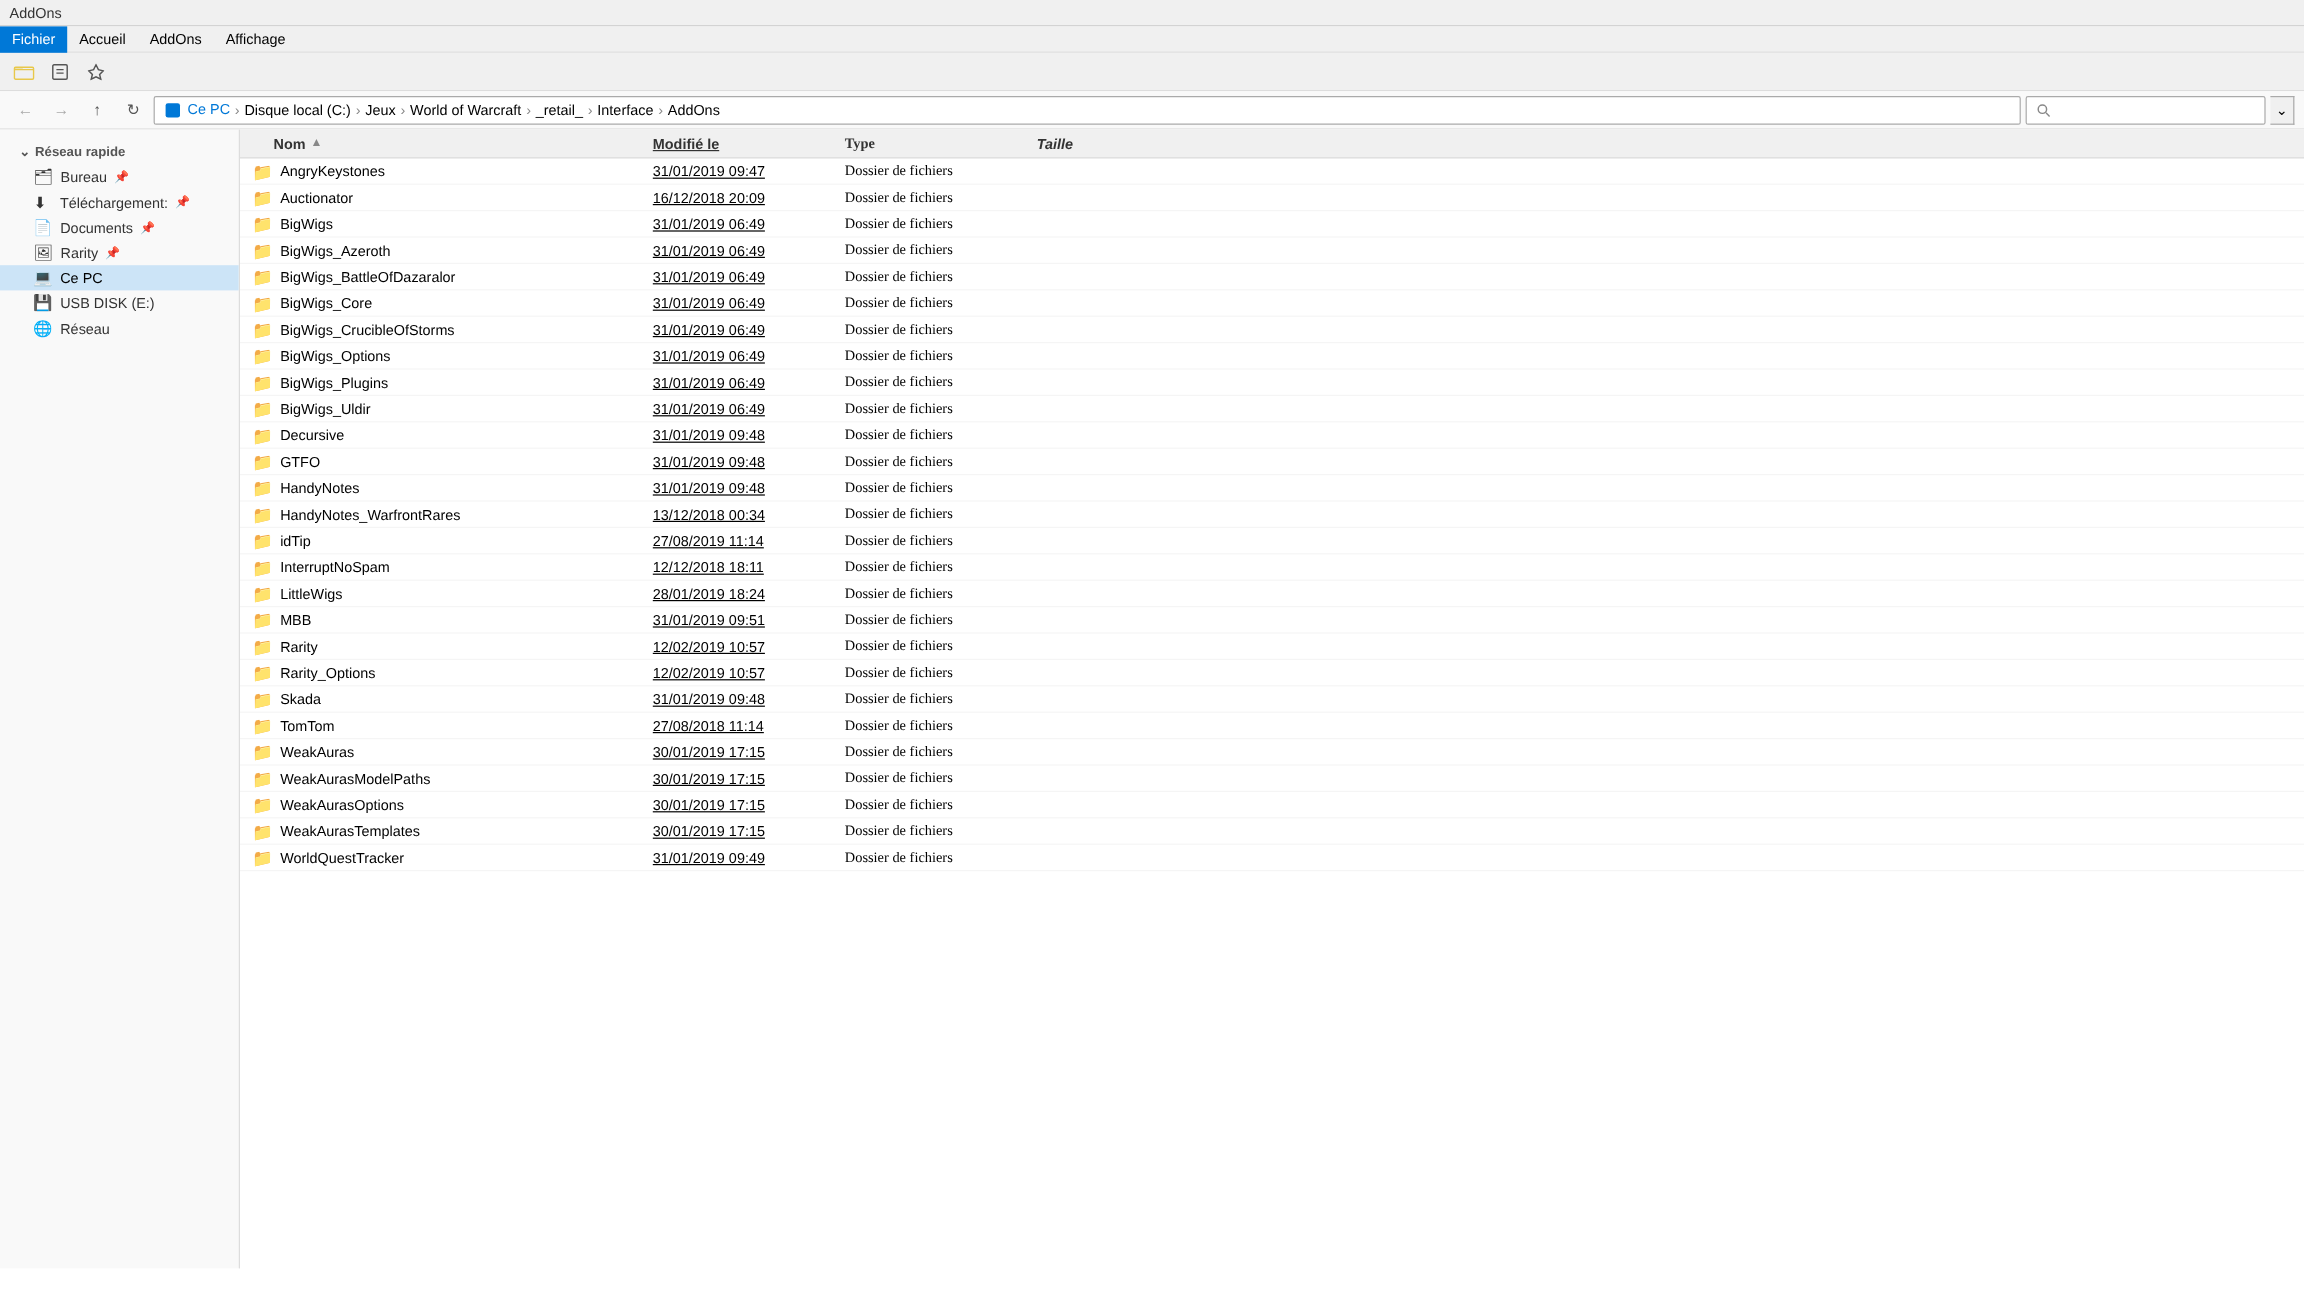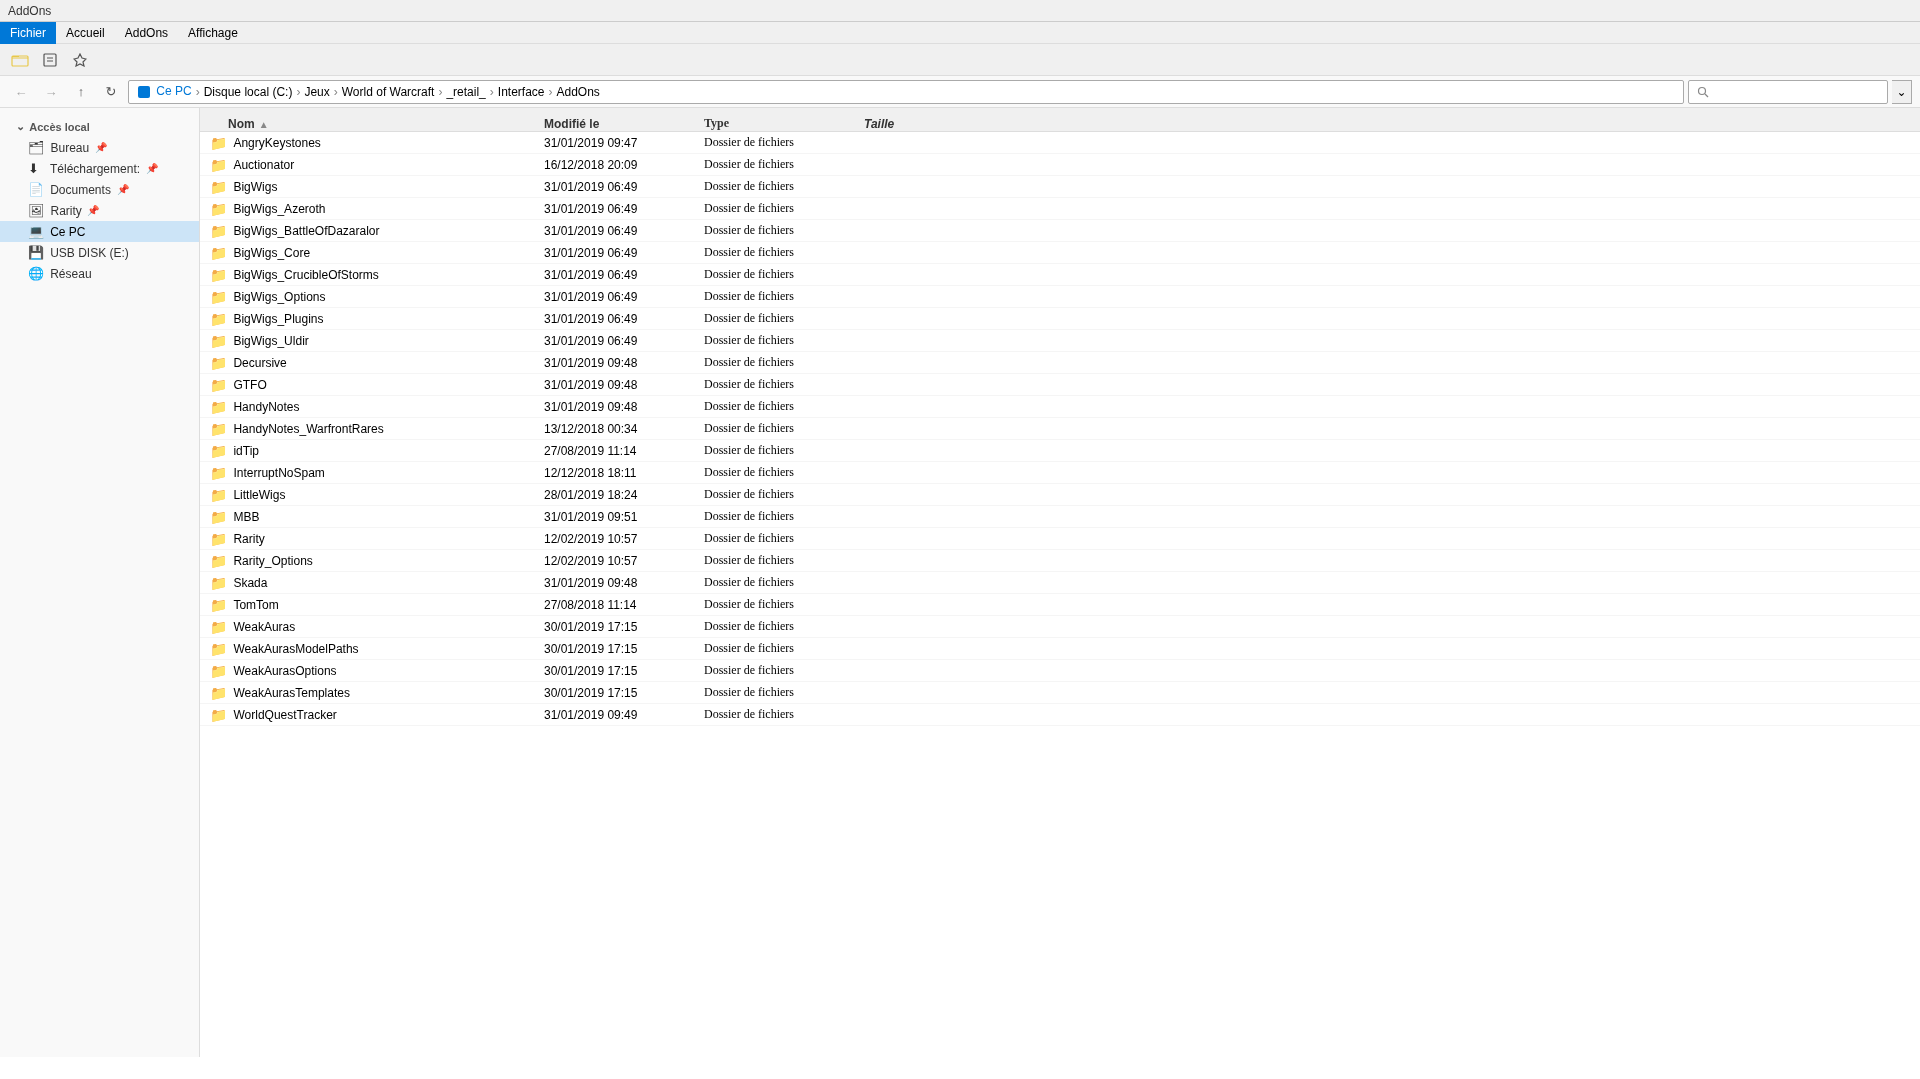--- a/index.html
+++ b/index.html
@@ -136,33 +136,33 @@
     .pin-icon { color: #0078d7; font-size: 10px; }
 
     
     .file-list {
       flex: 1;
       overflow-y: auto;
       background: #fff;
     }
     .column-header {
       display: flex;
-      align-items: flex-end;
+      align-items: center;
       height: 24px;
       background: #f0f0f0;
       border-bottom: 1px solid #ddd;
       font-size: 12px;
       font-weight: 600;
       color: #333;
       position: sticky;
       top: 0;
       z-index: 1;
     }
     .col-name { width: 340px; padding-left: 28px; display: flex; align-items: center; gap: 4px; }
-    .col-modified { width: 160px; padding-left: 4px; }
+    .col-modified { width: 160px; padding-left: 4px; text-decoration: underline; }
     .col-type { width: 160px; padding-left: 4px; font-family: Liberation Serif, serif; }
     .col-size { width: 100px; padding-left: 4px; font-style: italic; }
 
     .file-row {
       display: flex;
       align-items: center;
       height: 22px;
       font-size: 12px;
       border-bottom: 1px solid #f5f5f5;
       cursor: pointer;
@@ -239,21 +239,21 @@
       </svg>
   </div>
   <div class="address-dropdown">⌄</div>
 </div>
 
 <div class="main-layout">
 
   <div class="sidebar">
     <div class="sidebar-section-header">
       <span>⌄</span>
-      <span>Accès local</span>
+      <span>Réseau rapide</span>
     </div>
     <div class="sidebar-item">
       <span class="icon">🗂</span>
       <span>Bureau</span>
       <span class="pin-icon">📌</span>
     </div>
     <div class="sidebar-item">
       <span class="icon">⬇</span>
       <span>Téléchargement:</span>
       <span class="pin-icon">📌</span>

